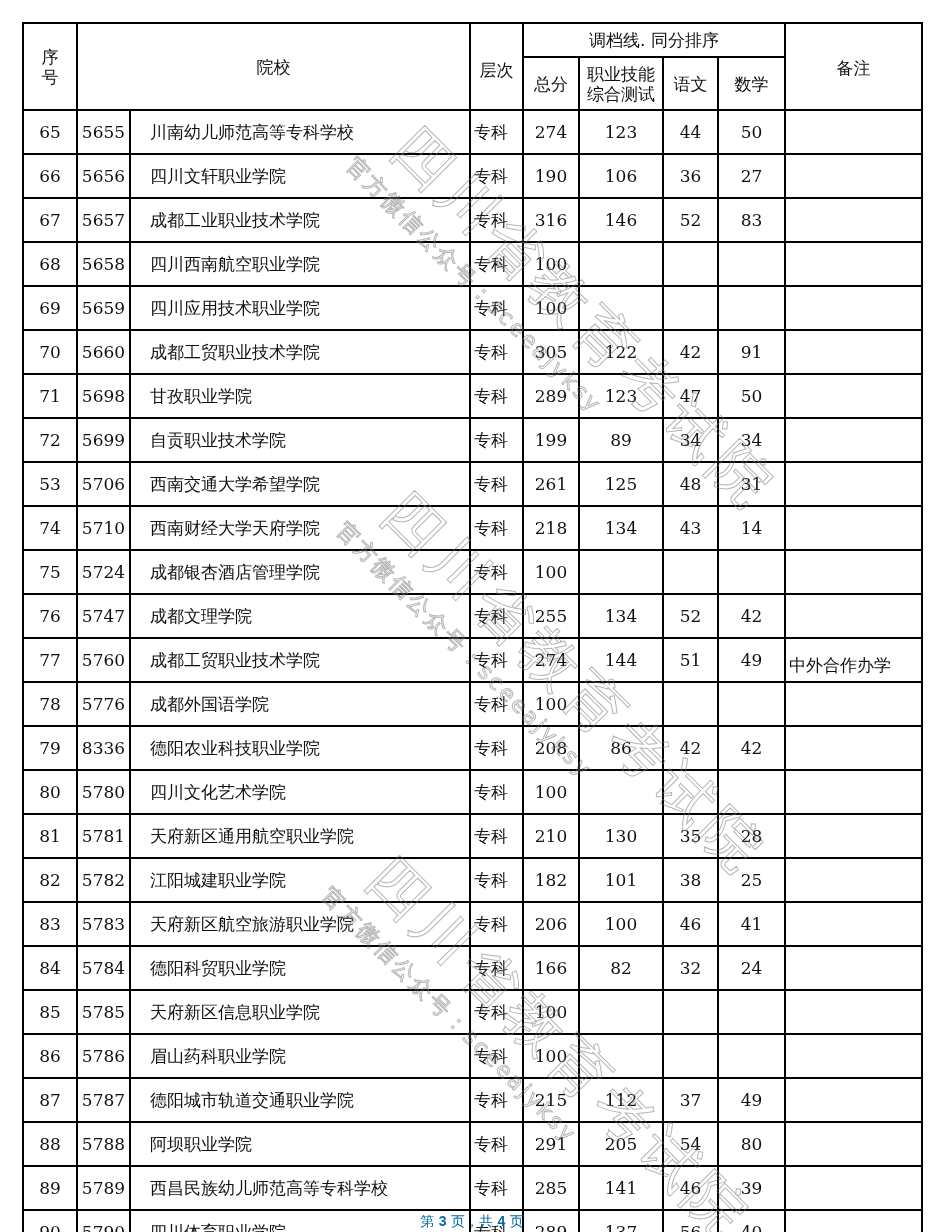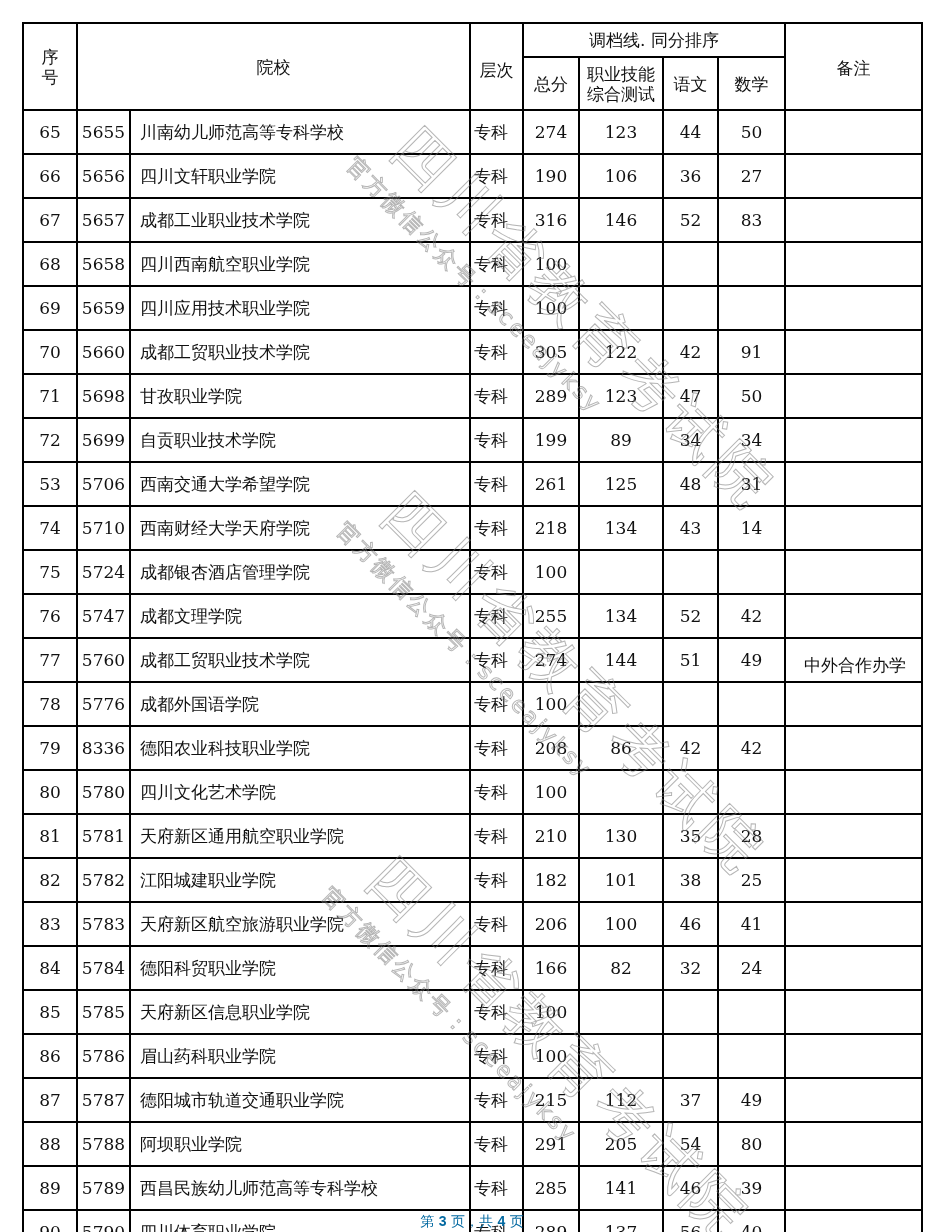--- a/index.html
+++ b/index.html
@@ -7,23 +7,23 @@
          font-family: "DejaVu Serif", "Liberation Serif", serif; color: #111; }
   #tbl { position: absolute; left: 22px; top: 22px; border-collapse: collapse;
          table-layout: fixed; width: 899px; }
   #tbl td, #tbl th { border: 2px solid #000; padding: 0; font-weight: normal;
          font-size: 17px; line-height: 20px; text-align: center; vertical-align: middle;
          overflow: hidden; white-space: nowrap; }
   #tbl thead th { font-size: 17px; }
   #tbl .h1 { height: 34px; }
   #tbl .h2 { height: 53px; }
   #tbl tbody td { height: 32px; }
-  #tbl td.name { text-align: left; padding-left: 9px; }
+  #tbl td.name { text-align: left; padding-left: 19px; }
   #tbl td.level { text-align: left; padding-left: 3px; }
-  #tbl td.note { text-align: center; padding-left: 3px; padding-top: 10px; }
+  #tbl td.note { text-align: left; padding-left: 3px; padding-top: 10px; }
   .stack { display: inline-block; line-height: 20px; }
   #footer { position: absolute; left: 0; width: 944px; top: 1213px; text-align: center;
             font-size: 14px; font-family: "DejaVu Serif", serif; color: #0369a1; }
   #footer b { font-family: "Liberation Sans", sans-serif; font-weight: bold; }
   .wm { position: absolute; pointer-events: none; transform-origin: 0 0;
         transform: rotate(45deg); color: transparent;
         -webkit-text-stroke: 1px rgba(120,120,120,0.55); white-space: nowrap; }
   .wm .big { font-size: 58px; letter-spacing: 6px; font-family: "DejaVu Sans", sans-serif; display:block; }
   .wm .small { font-size: 22px; letter-spacing: 3px; font-family: "DejaVu Sans", sans-serif; display:block; margin-left: -20px; }
 </style>

